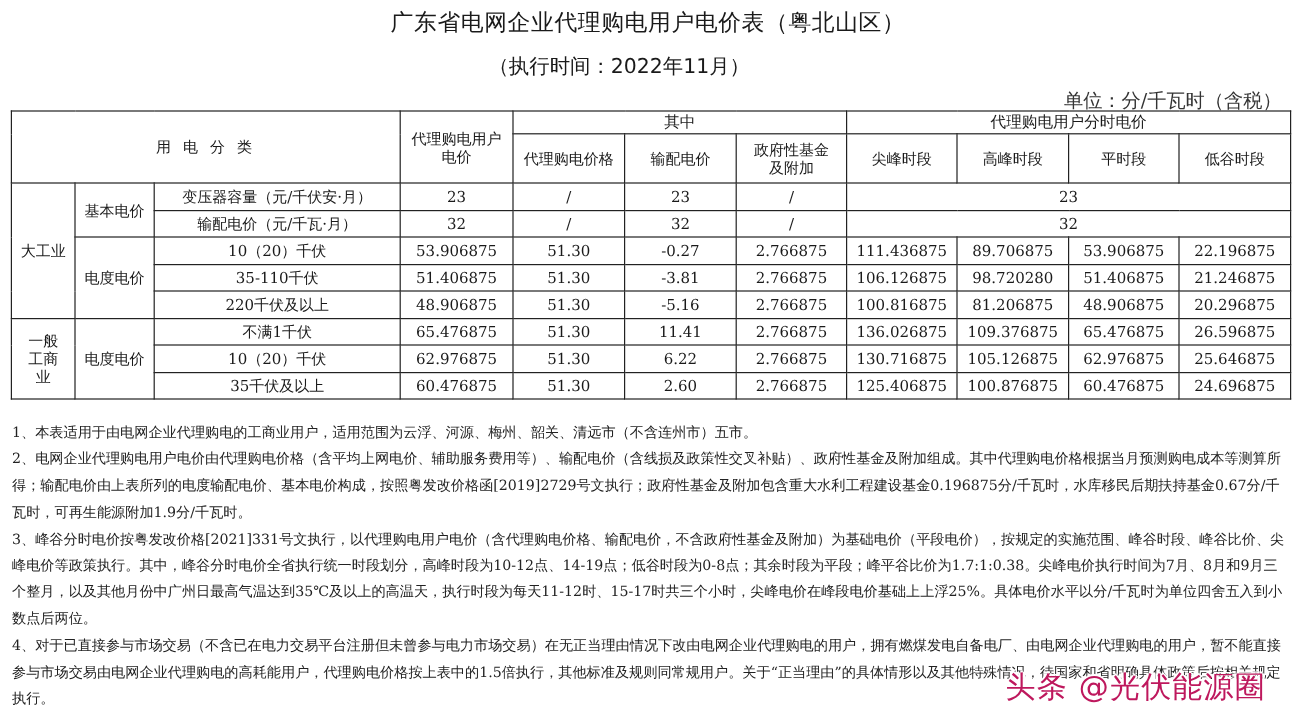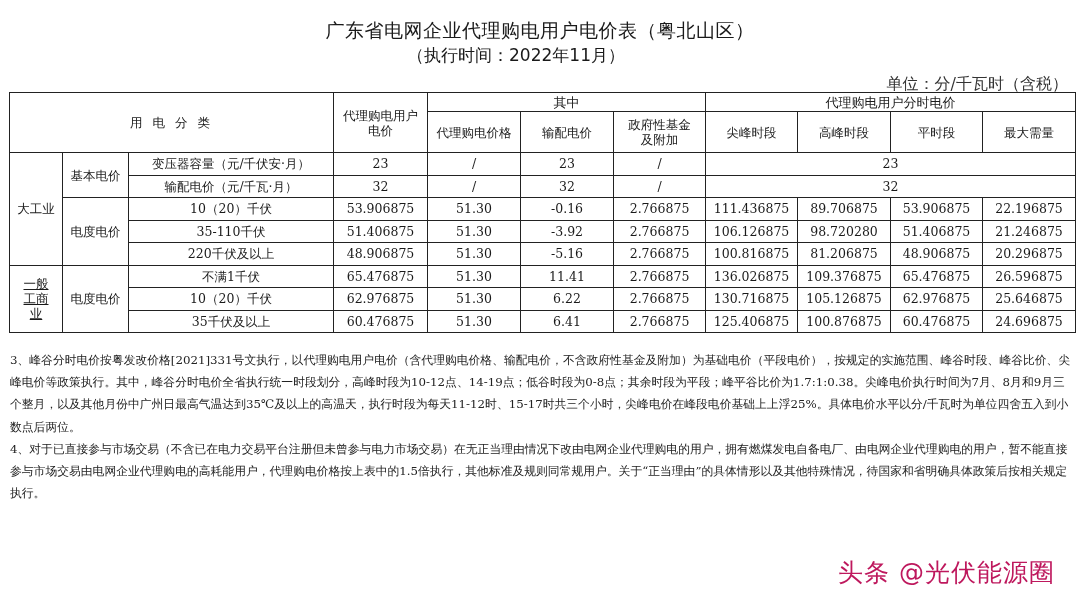--- a/index.html
+++ b/index.html
@@ -1,19 +1,19 @@
 <!DOCTYPE html>
 <html><head>
 <meta charset="utf-8">
 <style>
   html, body { margin:0; padding:0; background:#ffffff; }
   body { width:1080px; height:603px; overflow:hidden; position:relative;
          font-family:"DejaVu Serif","Liberation Serif",serif; color:#1a1a1a; }
   .title { position:absolute; left:0; width:1080px; top:6px; text-align:center;
-           font-family:"DejaVu Sans","Liberation Sans",sans-serif; font-size:19px; letter-spacing:0.5px;margin-top:12px; }
+           font-family:"DejaVu Sans","Liberation Sans",sans-serif; font-size:19px; letter-spacing:0.5px; }
   .subtitle { position:absolute; left:0; width:1032px; top:44px; text-align:center;
            font-family:"DejaVu Sans","Liberation Sans",sans-serif; font-size:17px; }
   .unit { position:absolute; right:12px; top:74px; font-size:16px; color:#333; }
   table.tariff { position:absolute; left:9px; top:92px; border-collapse:collapse;
                  table-layout:fixed; width:1066px; font-size:12.5px; }
   table.tariff td { border:1.5px solid #222; text-align:center; vertical-align:middle;
                     padding:0; line-height:15px; overflow:hidden; }
   .h1 { height:18px; font-size:13px; }
   .h2 { height:40px; }
   .r  { height:22.5px; }
@@ -52,21 +52,21 @@
     <td colspan="3" class="h1">其中</td>
     <td colspan="4" class="h1">代理购电用户分时电价</td>
   </tr>
   <tr>
     <td class="h2">代理购电价格</td>
     <td class="h2">输配电价</td>
     <td class="h2" style="padding:0 10px;">政府性基金及附加</td>
     <td class="h2">尖峰时段</td>
     <td class="h2">高峰时段</td>
     <td class="h2">平时段</td>
-    <td class="h2">最大需量</td>
+    <td class="h2">低谷时段</td>
   </tr>
 
   <tr class="r">
     <td rowspan="5">大工业</td>
     <td rowspan="2">基本电价</td>
     <td>变压器容量（元/千伏安·月）</td>
     <td>23</td>
     <td>/</td>
     <td>23</td>
     <td>/</td>
@@ -79,52 +79,52 @@
     <td>32</td>
     <td>/</td>
     <td colspan="4">32</td>
   </tr>
 
   <tr class="r">
     <td rowspan="3">电度电价</td>
     <td>10（20）千伏</td>
     <td>53.906875</td>
     <td>51.30</td>
-    <td>-0.16</td>
+    <td>-0.27</td>
     <td>2.766875</td>
     <td>111.436875</td>
     <td>89.706875</td>
     <td>53.906875</td>
     <td>22.196875</td>
   </tr>
   <tr class="r">
     <td>35-110千伏</td>
     <td>51.406875</td>
     <td>51.30</td>
-    <td>-3.92</td>
+    <td>-3.81</td>
     <td>2.766875</td>
     <td>106.126875</td>
     <td>98.720280</td>
     <td>51.406875</td>
     <td>21.246875</td>
   </tr>
   <tr class="r">
     <td>220千伏及以上</td>
     <td>48.906875</td>
     <td>51.30</td>
     <td>-5.16</td>
     <td>2.766875</td>
     <td>100.816875</td>
     <td>81.206875</td>
     <td>48.906875</td>
     <td>20.296875</td>
   </tr>
 
   <tr class="r">
-    <td rowspan="3" style="padding:0 8px;text-decoration:underline;">一般工商业</td>
+    <td rowspan="3" style="padding:0 8px;">一般工商业</td>
     <td rowspan="3">电度电价</td>
     <td>不满1千伏</td>
     <td>65.476875</td>
     <td>51.30</td>
     <td>11.41</td>
     <td>2.766875</td>
     <td>136.026875</td>
     <td>109.376875</td>
     <td>65.476875</td>
     <td>26.596875</td>
@@ -137,28 +137,30 @@
     <td>2.766875</td>
     <td>130.716875</td>
     <td>105.126875</td>
     <td>62.976875</td>
     <td>25.646875</td>
   </tr>
   <tr class="r">
     <td>35千伏及以上</td>
     <td>60.476875</td>
     <td>51.30</td>
-    <td>6.41</td>
+    <td>2.60</td>
     <td>2.766875</td>
     <td>125.406875</td>
     <td>100.876875</td>
     <td>60.476875</td>
     <td>24.696875</td>
   </tr>
 </tbody>
   </table>
 
 <div class="notes">
+  <p>1、本表适用于由电网企业代理购电的工商业用户，适用范围为云浮、河源、梅州、韶关、清远市（不含连州市）五市。</p>
+  <p>2、电网企业代理购电用户电价由代理购电价格（含平均上网电价、辅助服务费用等）、输配电价（含线损及政策性交叉补贴）、政府性基金及附加组成。其中代理购电价格根据当月预测购电成本等测算所得；输配电价由上表所列的电度输配电价、基本电价构成，按照粤发改价格函[2019]2729号文执行；政府性基金及附加包含重大水利工程建设基金0.196875分/千瓦时，水库移民后期扶持基金0.67分/千瓦时，可再生能源附加1.9分/千瓦时。</p>
   <p>3、峰谷分时电价按粤发改价格[2021]331号文执行，以代理购电用户电价（含代理购电价格、输配电价，不含政府性基金及附加）为基础电价（平段电价），按规定的实施范围、峰谷时段、峰谷比价、尖峰电价等政策执行。其中，峰谷分时电价全省执行统一时段划分，高峰时段为10-12点、14-19点；低谷时段为0-8点；其余时段为平段；峰平谷比价为1.7:1:0.38。尖峰电价执行时间为7月、8月和9月三个整月，以及其他月份中广州日最高气温达到35℃及以上的高温天，执行时段为每天11-12时、15-17时共三个小时，尖峰电价在峰段电价基础上上浮25%。具体电价水平以分/千瓦时为单位四舍五入到小数点后两位。</p>
   <p>4、对于已直接参与市场交易（不含已在电力交易平台注册但未曾参与电力市场交易）在无正当理由情况下改由电网企业代理购电的用户，拥有燃煤发电自备电厂、由电网企业代理购电的用户，暂不能直接参与市场交易由电网企业代理购电的高耗能用户，代理购电价格按上表中的1.5倍执行，其他标准及规则同常规用户。关于“正当理由”的具体情形以及其他特殊情况，待国家和省明确具体政策后按相关规定执行。</p>
 </div>
 
 <div class="watermark">头条 @光伏能源圈</div>
 
 </body></html>

